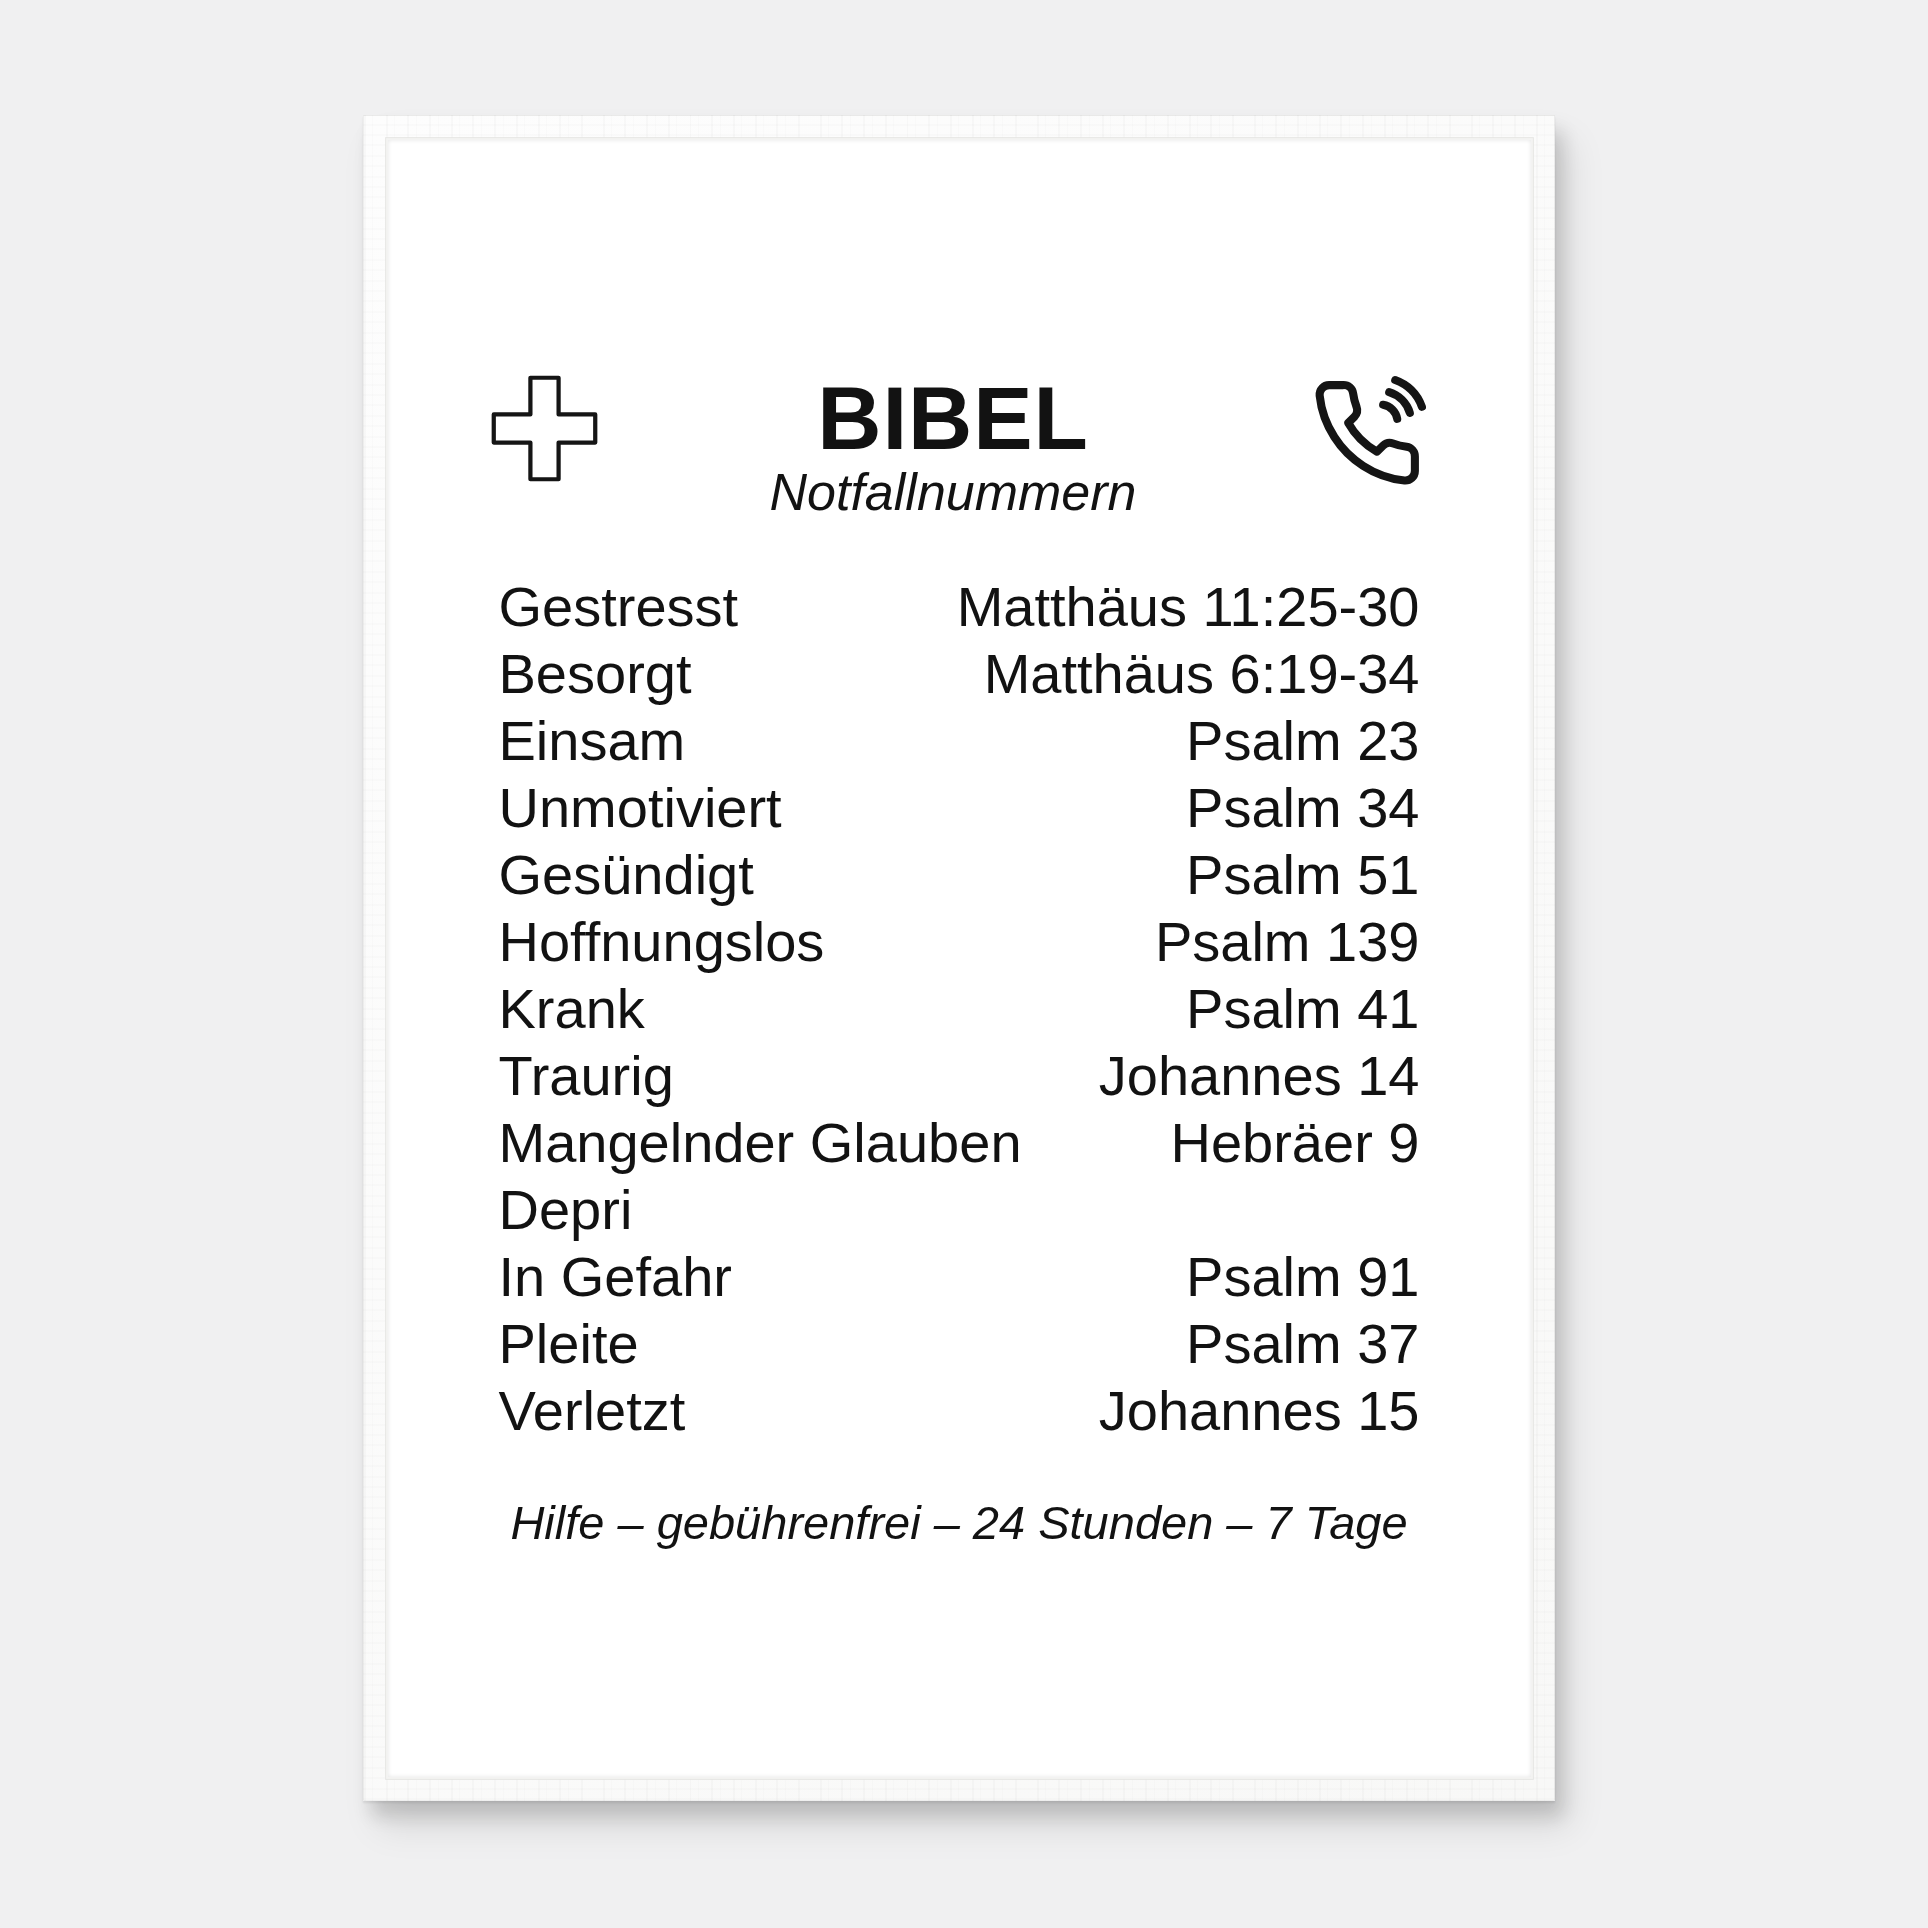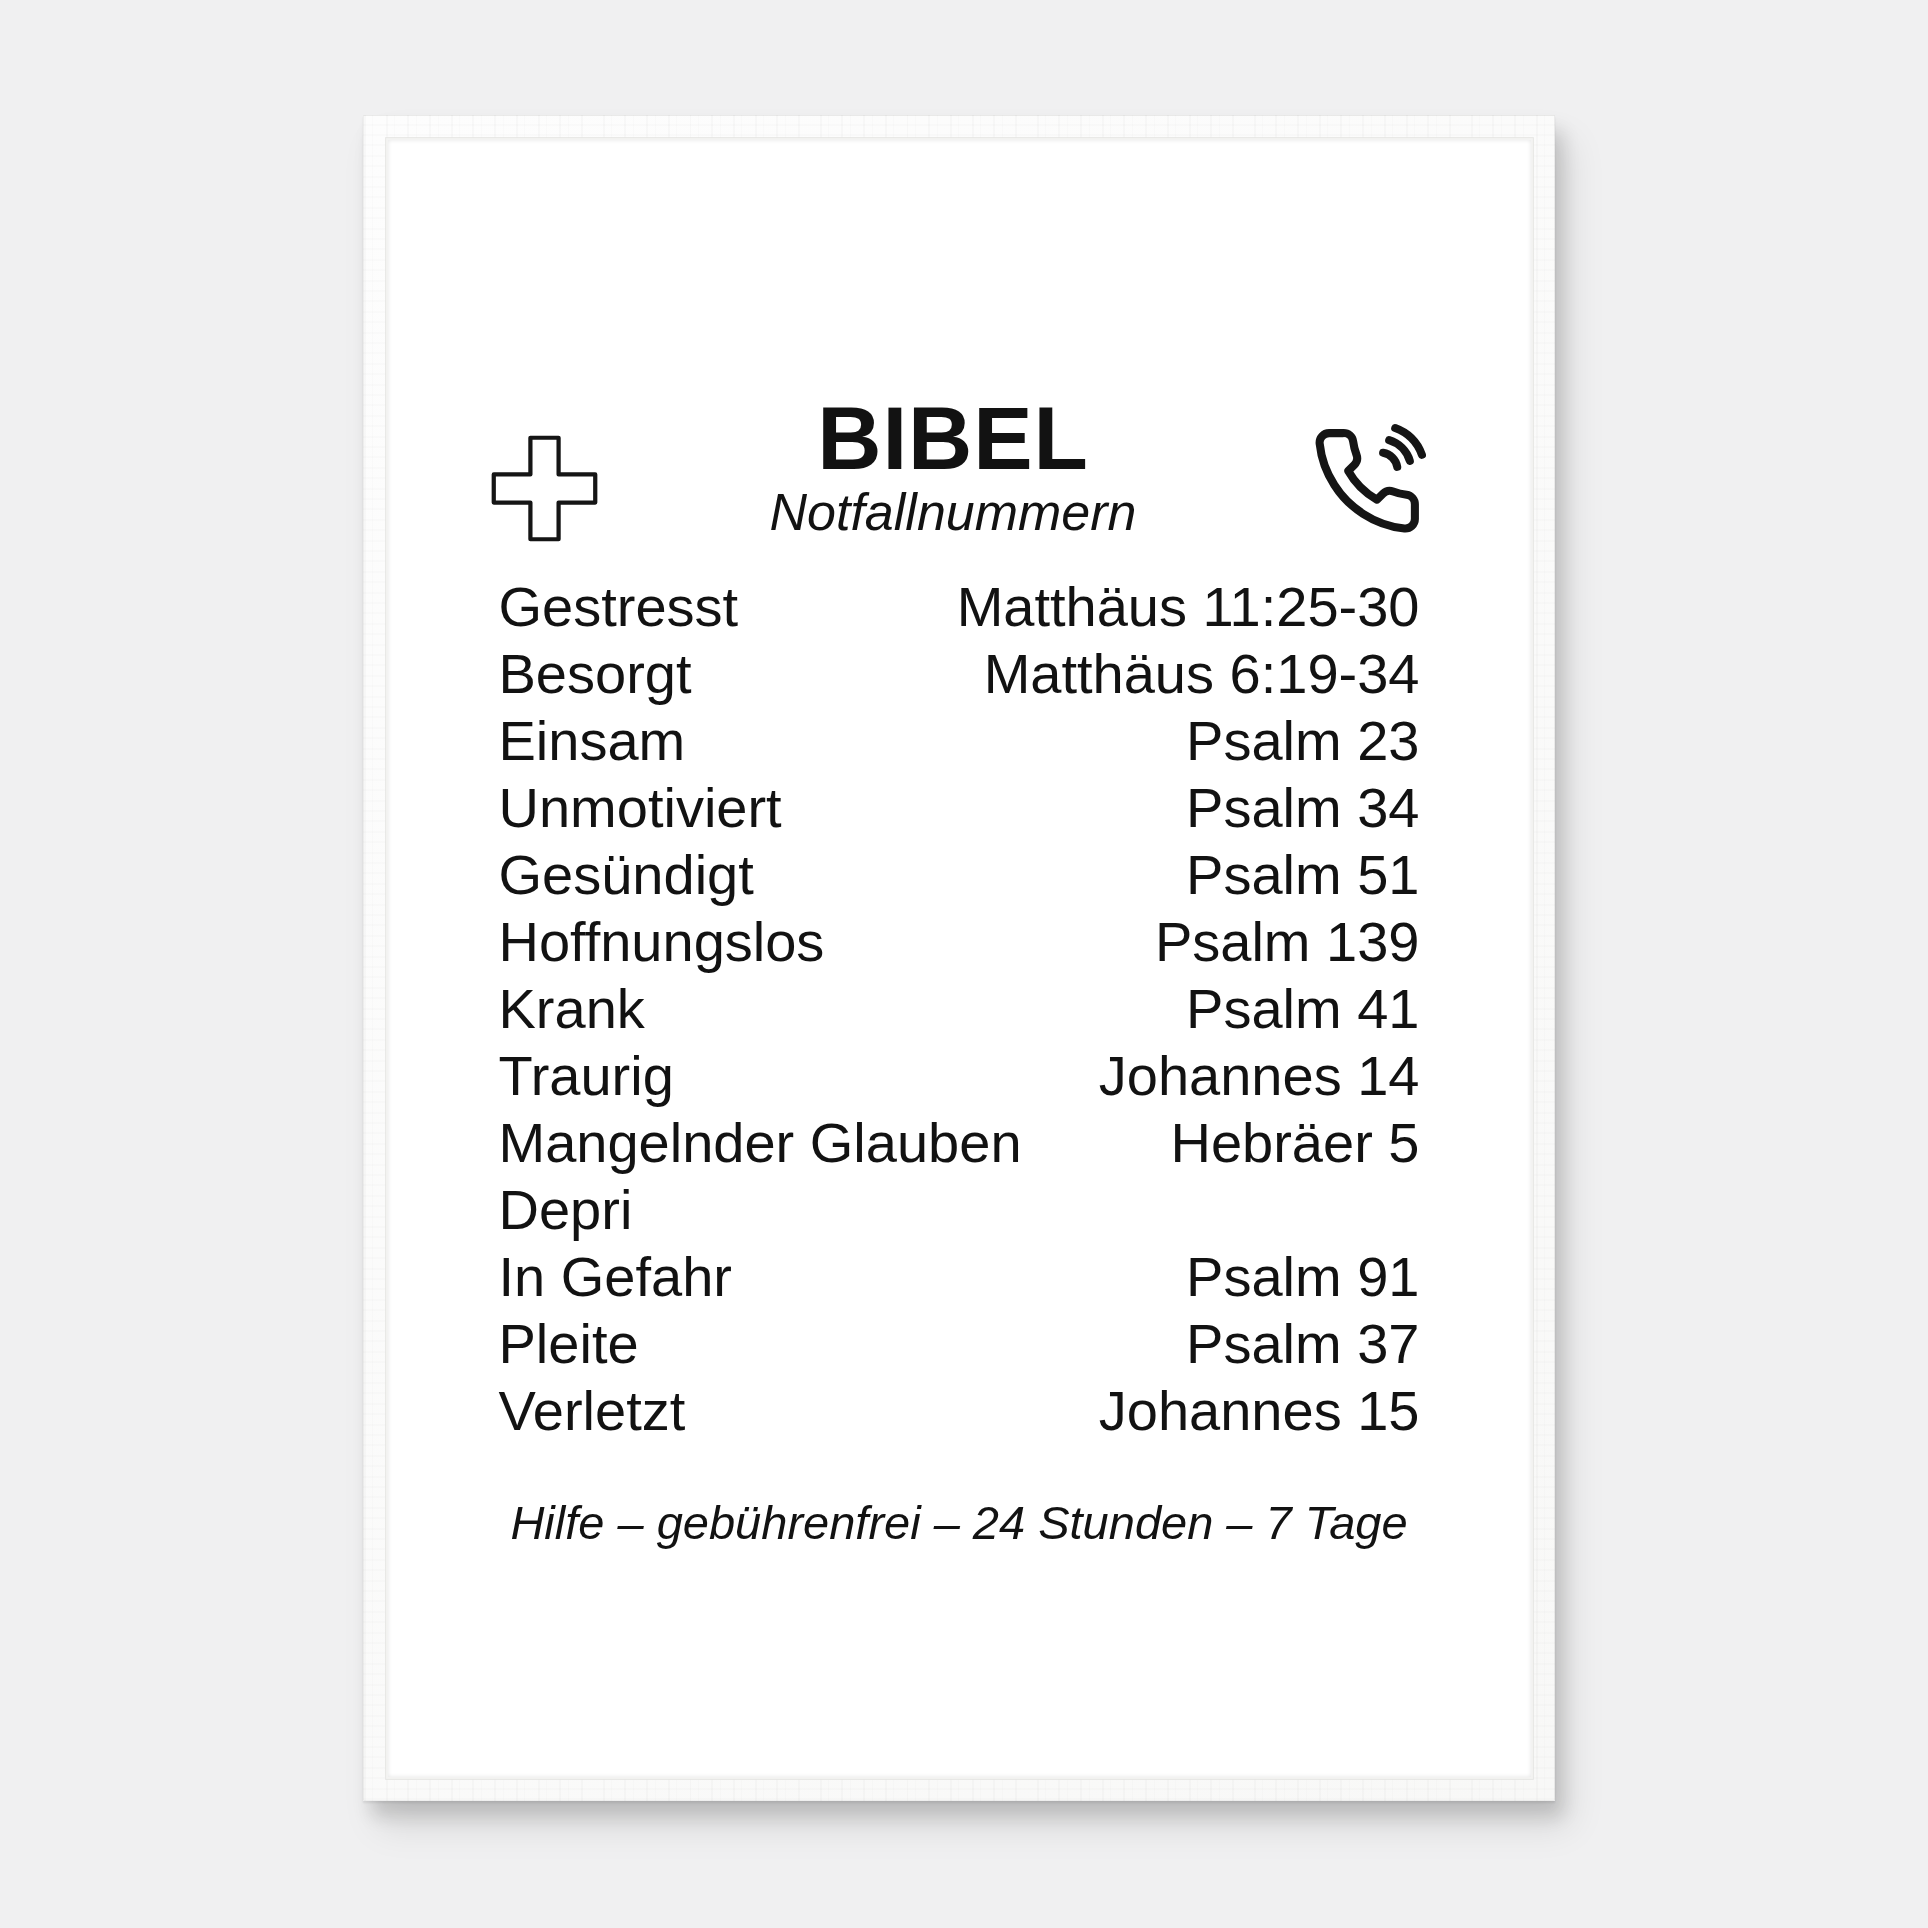--- a/index.html
+++ b/index.html
@@ -27,21 +27,21 @@
   .paper{
     position:relative;width:100%;height:100%;
     background:#ffffff;
     box-shadow:
       0 0 0 1.9px #f3f3f2,
       0 0 0 2.8px #e4e4e2,
       inset 0 0 4.7px rgba(0,0,0,0.10);
   }
   .header{
     position:absolute;left:102px;right:102px;top:234px;height:169px;
-    display:flex;align-items:flex-end;justify-content:space-between;
+    display:flex;align-items:flex-start;justify-content:space-between;
   }
   .titles{
     display:flex;flex-direction:column;align-items:center;
     color:#121212;
   }
   .title{
     font-size:89px;font-weight:bold;line-height:1.0;letter-spacing:0.9px;
   }
   .subtitle{
     font-size:52px;line-height:1.15;letter-spacing:0;font-style:italic;
@@ -115,21 +115,21 @@
           <div class="row">
             <span>Krank</span>
             <span>Psalm 41</span>
           </div>
           <div class="row">
             <span>Traurig</span>
             <span>Johannes 14</span>
           </div>
           <div class="row">
             <span>Mangelnder Glauben</span>
-            <span>Hebräer 5</span>
+            <span>Hebräer 9</span>
           </div>
           <div class="row">
             <span>Depri</span>
           </div>
           <div class="row">
             <span>In Gefahr</span>
             <span>Psalm 91</span>
           </div>
           <div class="row">
             <span>Pleite</span>

